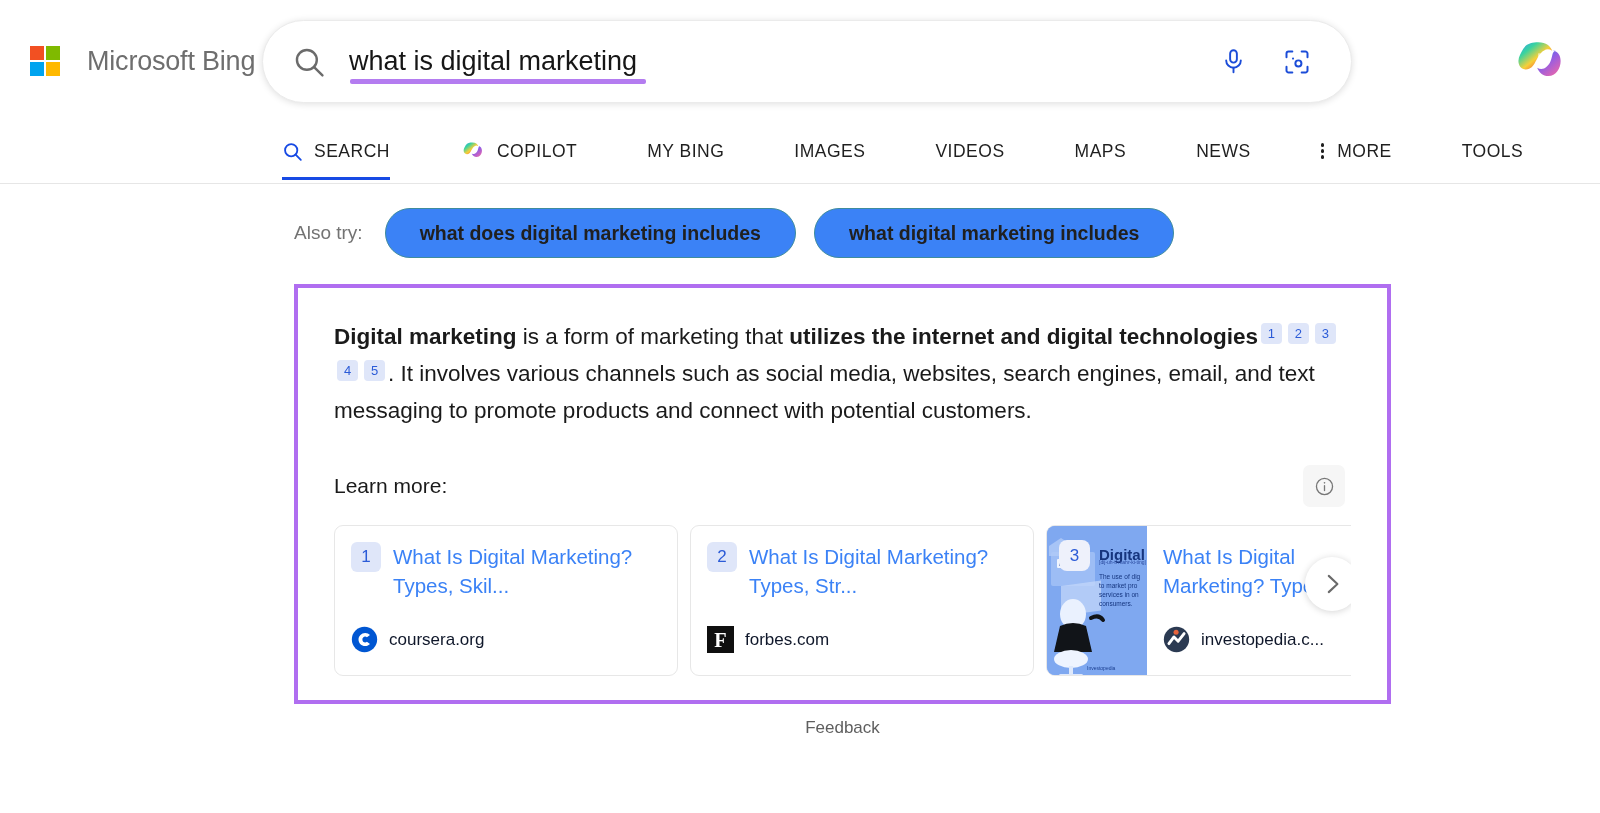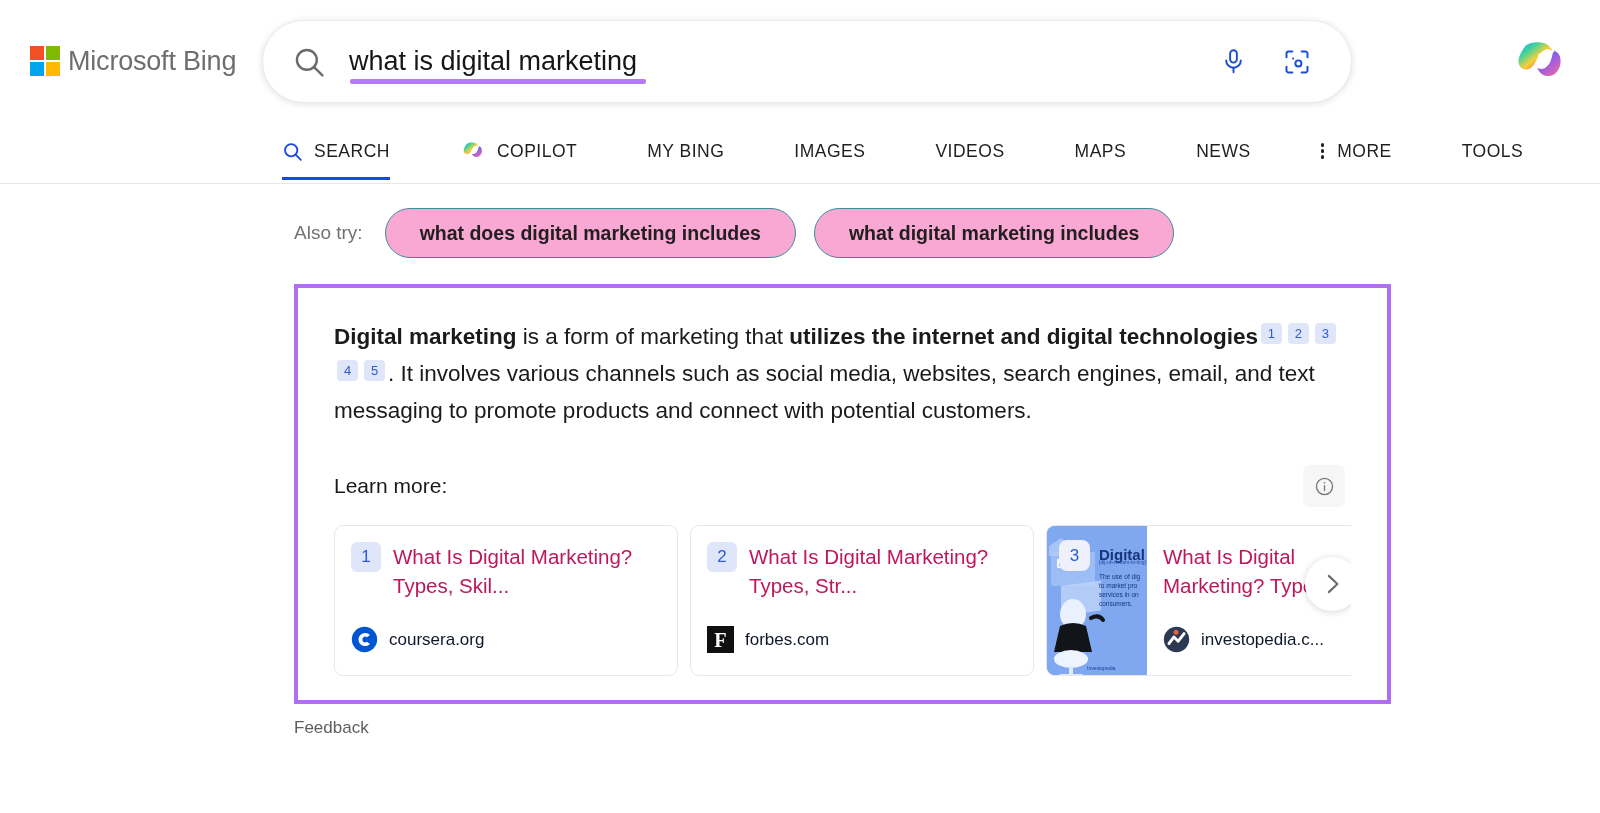--- a/index.html
+++ b/index.html
@@ -15,21 +15,21 @@
   
   .header {
     position: relative;
     height: 122px;
     display: flex;
     align-items: center;
   }
   .brand {
     display: flex;
     align-items: center;
-    gap: 8px;
+    gap: 27px;
     margin-left: 30px;
     width: 215px;
   }
   .ms-logo {
     width: 30px; height: 30px;
     display: grid;
     grid-template-columns: 14px 14px;
     grid-template-rows: 14px 14px;
     gap: 2px;
   }
@@ -165,21 +165,21 @@
   }
   .alsotry-pill {
     border: 1px solid #3f8c9c;
     border-radius: 27px;
     height: 50px;
     padding: 12px 34px;
     display: flex; align-items: center;
     font-size: 19.5px;
     font-weight: bold;
     color: #202020;
-    background: #f9a8d4;
+    background: #3b82f6;
     cursor: pointer;
     white-space: nowrap;
   }
 
   .results-count {
     margin-top: 22px;
     font-size: 18.5px;
     color: #585858;
   }
 
@@ -263,21 +263,21 @@
     background: #dfe6f9;
     color: #2b5bd7;
     border-radius: 6px;
     display: flex; align-items: center; justify-content: center;
     font-size: 17px;
     flex: 0 0 auto;
   }
   .sc-title {
     font-size: 20.5px;
     line-height: 29px;
-    color: #be185d;
+    color: #3b82f6;
   }
   .sc-bottom {
     display: flex;
     align-items: center;
     gap: 11px;
     padding-bottom: 22px;
   }
   .sc-domain {
     font-size: 17px;
     color: #0f172a;
@@ -359,21 +359,21 @@
     box-shadow: 0 1px 7px rgba(0,0,0,0.17);
     display: flex; align-items: center; justify-content: center;
     color: #6a6a6a;
     cursor: pointer;
     z-index: 6;
   }
 
   .feedback {
     width: 1097px;
     margin-left: 294px;
-    text-align: left;
+    text-align: center;
     font-size: 17px;
     color: #5f5f5f;
     margin-top: 14px;
     cursor: pointer;
   }
 </style>
 </head>
 <body>
 
 <div class="header">

